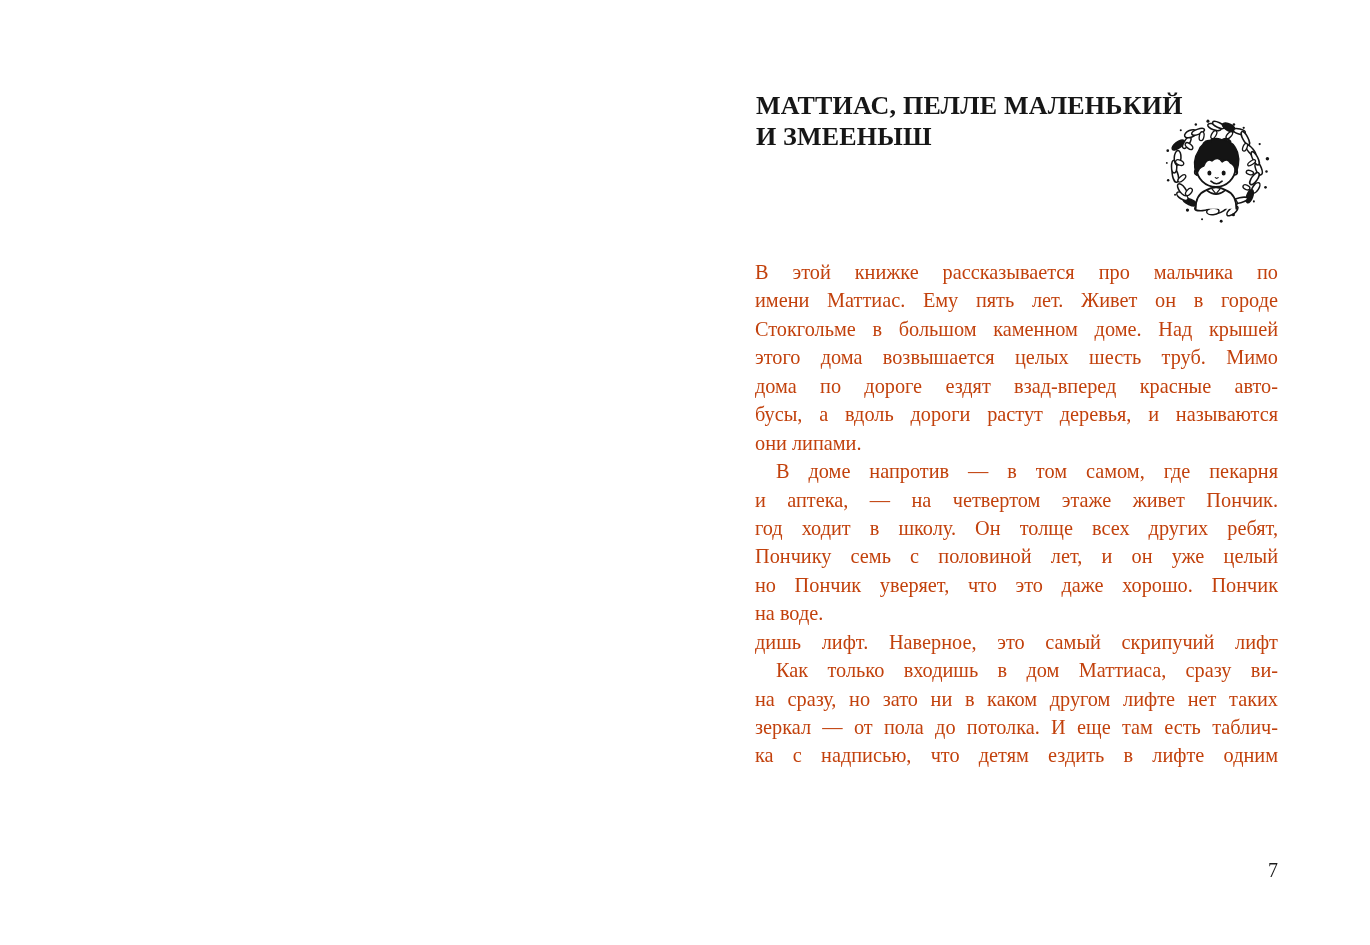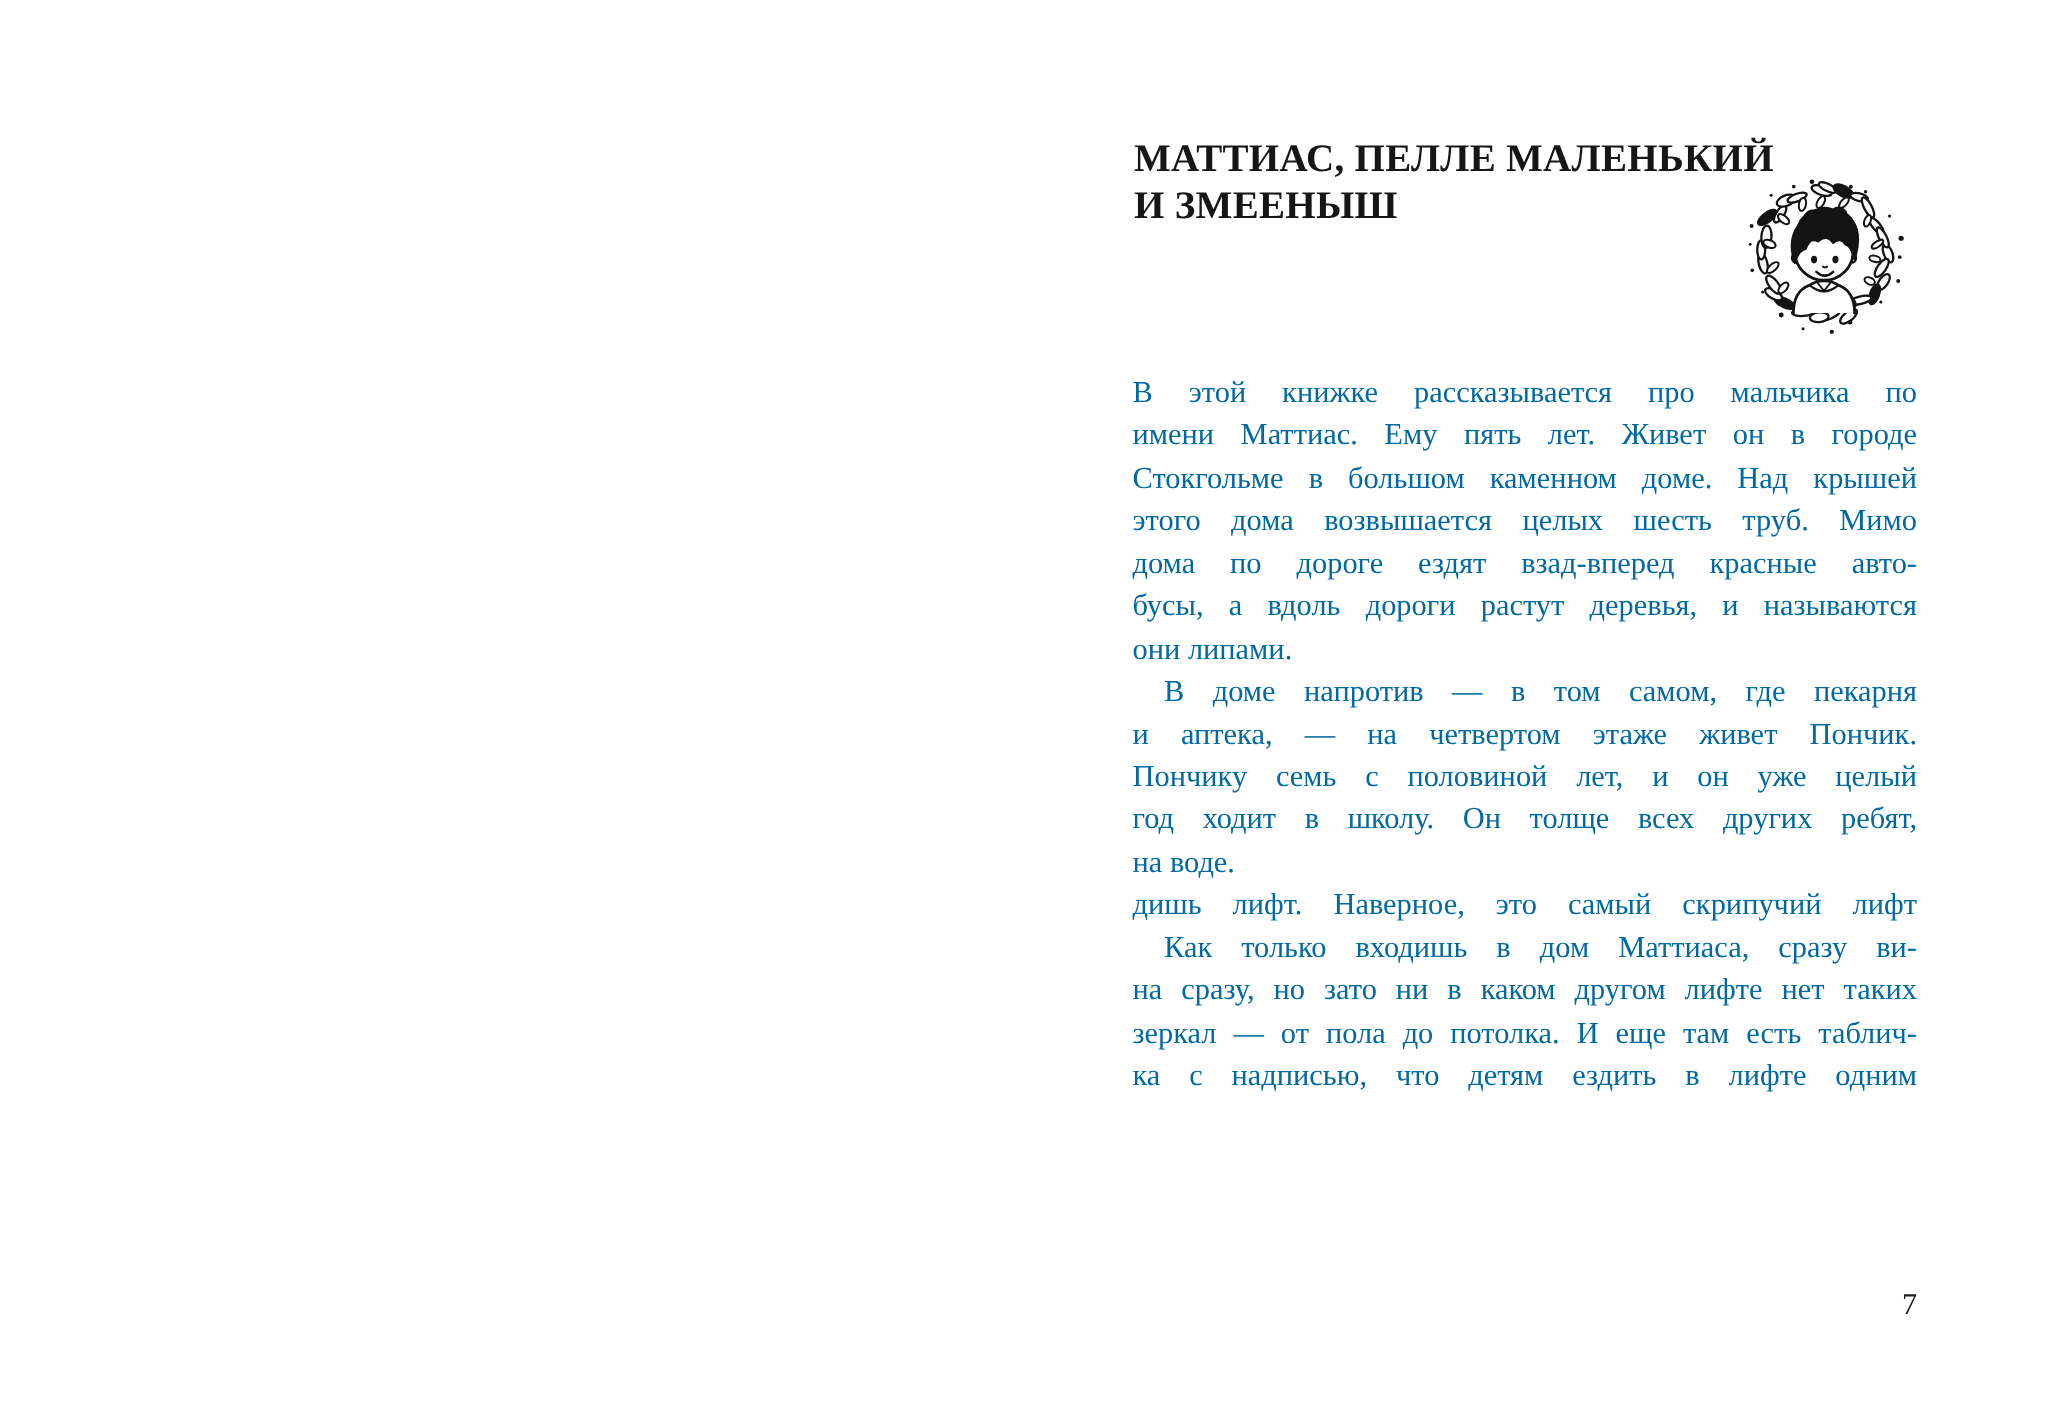--- a/index.html
+++ b/index.html
@@ -30,25 +30,25 @@
   .illustration {
     position: absolute;
     left: 1160px;
     top: 112px;
     width: 112px;
     height: 114px;
   }
   .body-text {
     position: absolute;
     left: 755px;
-    top: 248px;
+    top: 258px;
     width: 523px;
     font-size: 20.3px;
     line-height: 28.45px;
-    color: #0369a1;
+    color: #c2410c;
   }
   .line {
     height: 28.45px;
     white-space: nowrap;
     text-align: justify;
     text-align-last: justify;
   }
   .line.no-just {
     text-align: left;
     text-align-last: left;
@@ -166,22 +166,23 @@
   <div class="body-text">
       <div class="line">В этой книжке рассказывается про мальчика по</div>
       <div class="line">имени Маттиас. Ему пять лет. Живет он в городе</div>
       <div class="line">Стокгольме в большом каменном доме. Над крышей</div>
       <div class="line">этого дома возвышается целых шесть труб. Мимо</div>
       <div class="line">дома по дороге ездят взад-вперед красные авто-</div>
       <div class="line">бусы, а вдоль дороги растут деревья, и называются</div>
       <div class="line no-just">они липами.</div>
       <div class="line indent">В доме напротив — в том самом, где пекарня</div>
       <div class="line">и аптека, — на четвертом этаже живет Пончик.</div>
+      <div class="line">год ходит в школу. Он толще всех других ребят,</div>
       <div class="line">Пончику семь с половиной лет, и он уже целый</div>
-      <div class="line">год ходит в школу. Он толще всех других ребят,</div>
+      <div class="line">но Пончик уверяет, что это даже хорошо. Пончик</div>
       <div class="line no-just">на воде.</div>
       <div class="line">дишь лифт. Наверное, это самый скрипучий лифт</div>
       <div class="line indent">Как только входишь в дом Маттиаса, сразу ви-</div>
       <div class="line">на сразу, но зато ни в каком другом лифте нет таких</div>
       <div class="line">зеркал — от пола до потолка. И еще там есть таблич-</div>
       <div class="line">ка с надписью, что детям ездить в лифте одним</div>
     </div>
 
   <div class="page-number">7</div>
 

